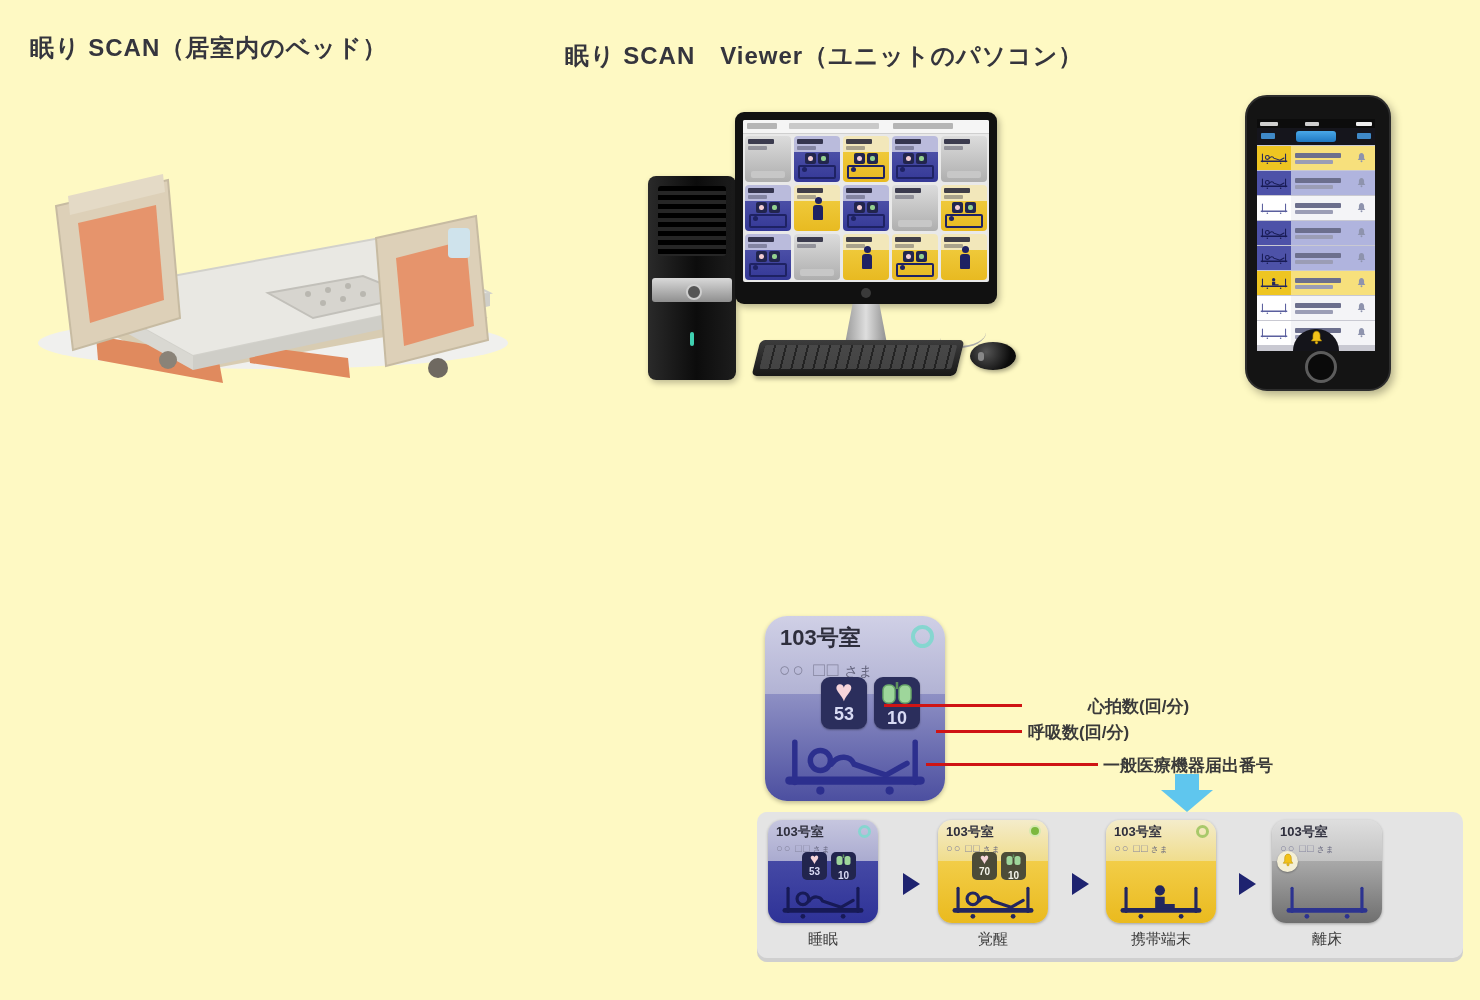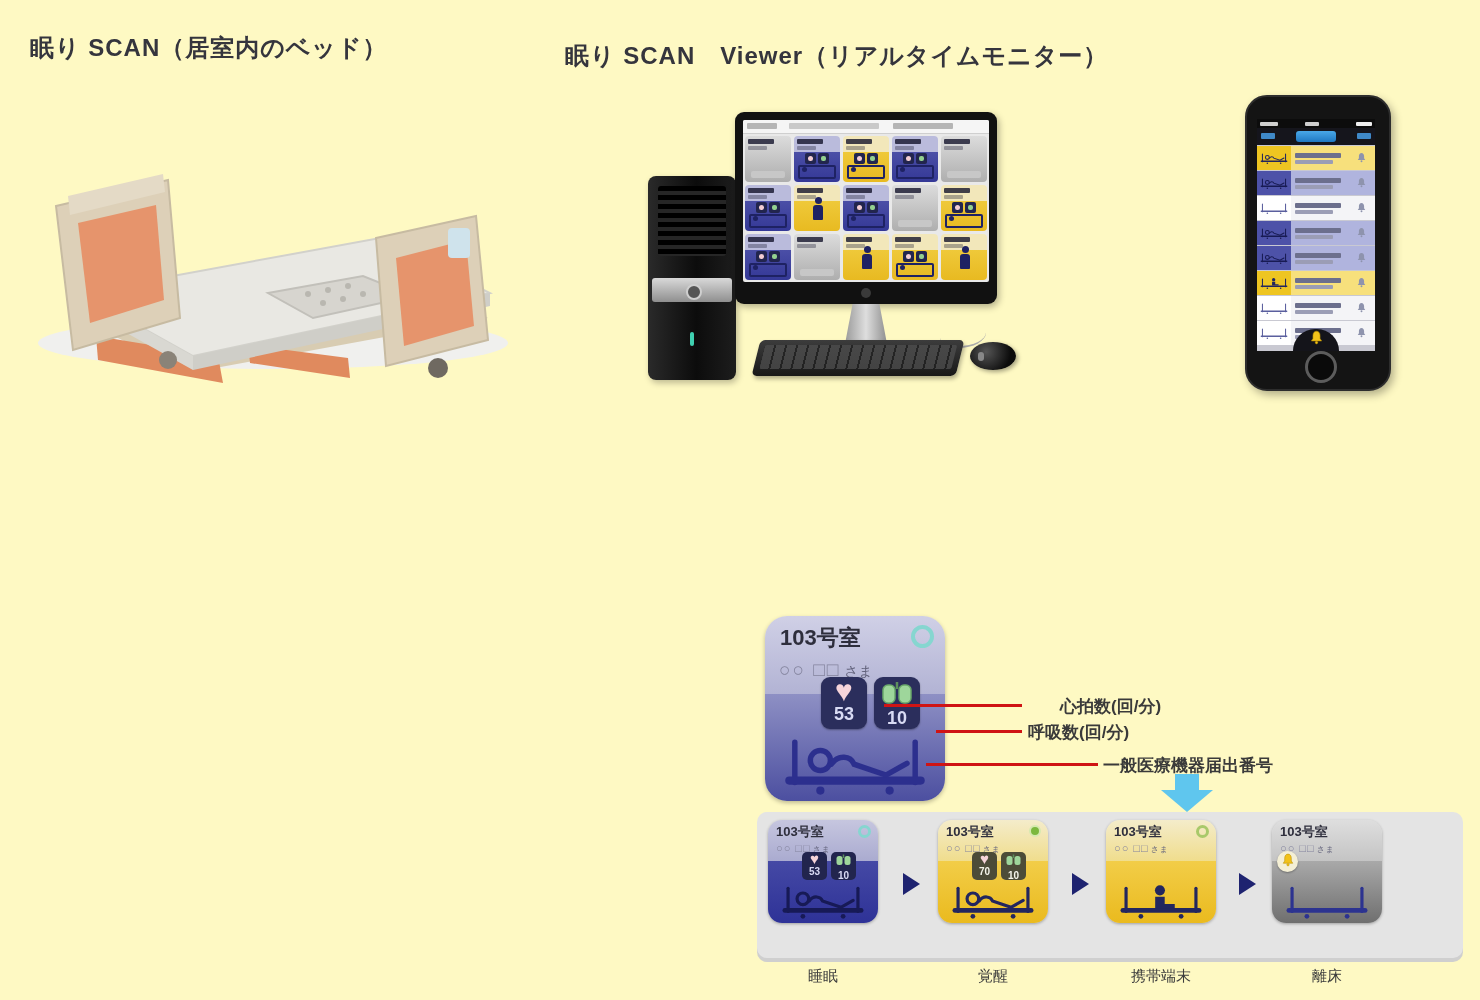--- a/index.html
+++ b/index.html
@@ -131,21 +131,21 @@
   #big-card .tile b{font-size:18px;color:#d9dbf4;font-weight:700;line-height:18px;}
   #big-card .bedicon{position:absolute;left:12px;bottom:4px;width:156px;height:62px;color:#2c2f8e;}
   .bedicon svg{width:100%;height:100%;}
 
   
   .redline{position:absolute;height:3px;background:#cf1414;}
   #rl1{left:884px;top:704px;width:138px;}
   #rl2{left:936px;top:730px;width:86px;}
   #rl3{left:926px;top:763px;width:172px;}
   .ann{position:absolute;font-size:17px;font-weight:600;color:#3a3a3a;white-space:nowrap;}
-  #ann1{left:1060px;top:695px;}
+  #ann1{left:1088px;top:695px;}
   #ann2{left:1028px;top:721px;}
   #ann3{left:1103px;top:754px;}
 
   
   #down-arrow{left:1161px;top:774px;width:52px;height:38px;}
   #down-arrow .stem{position:absolute;left:14px;top:0;width:24px;height:16px;background:#5fc6ee;}
   #down-arrow .head{position:absolute;left:0;top:16px;width:0;height:0;
     border-left:26px solid transparent;border-right:26px solid transparent;border-top:22px solid #5fc6ee;}
 
   
@@ -186,30 +186,30 @@
   
   .v-leave .sc-top{background:linear-gradient(#dedede,#c4c4c4);}
   .v-leave .sc-bottom{background:linear-gradient(#a9a9a9,#6f6f6f);}
   .v-leave .bedicon{color:#2c3390;}
   .bell-badge{position:absolute;left:5px;top:-10px;width:21px;height:21px;border-radius:50%;
     background:#f4efd5;display:flex;align-items:center;justify-content:center;box-shadow:0 1px 2px rgba(0,0,0,.3);}
   .bell-badge svg{width:14px;height:14px;}
   .state-arrow{position:absolute;top:61px;width:0;height:0;
     border-top:11px solid transparent;border-bottom:11px solid transparent;border-left:17px solid #1e2370;}
   #ar0{left:146px;} #ar1{left:315px;} #ar2{left:482px;}
-  .state-label{position:absolute;top:118px;font-size:15px;color:#3c3c3c;text-align:center;width:110px;margin-top:37px;}
+  .state-label{position:absolute;top:118px;font-size:15px;color:#3c3c3c;text-align:center;width:110px;}
   #sl0{left:11px;} #sl1{left:181px;} #sl2{left:349px;} #sl3{left:515px;}
 </style>
 </head>
 <body>
 
 <div id="canvas">
 
   <div id="title-bed" class="abs sec-title">眠り SCAN（居室内のベッド）</div>
-  <div id="title-pc" class="abs sec-title">眠り SCAN　Viewer（リアルタイムモニター）</div>
+  <div id="title-pc" class="abs sec-title">眠り SCAN　Viewer（ユニットのパソコン）</div>
 
   <div id="bed-art" class="abs">
     <svg viewBox="0 0 505 295" width="505" height="295">
       <ellipse cx="255" cy="255" rx="235" ry="26" fill="#f0f0ee"></ellipse>
 
       <polygon points="70,235 380,185 470,230 170,285" fill="#d8ccb2"></polygon>
 
       <polygon points="78,248 200,268 205,295 80,272" fill="#e08a5e"></polygon>
       <polygon points="230,275 330,288 332,308 232,293" fill="#e08a5e" transform="translate(0,-18)"></polygon>
 

